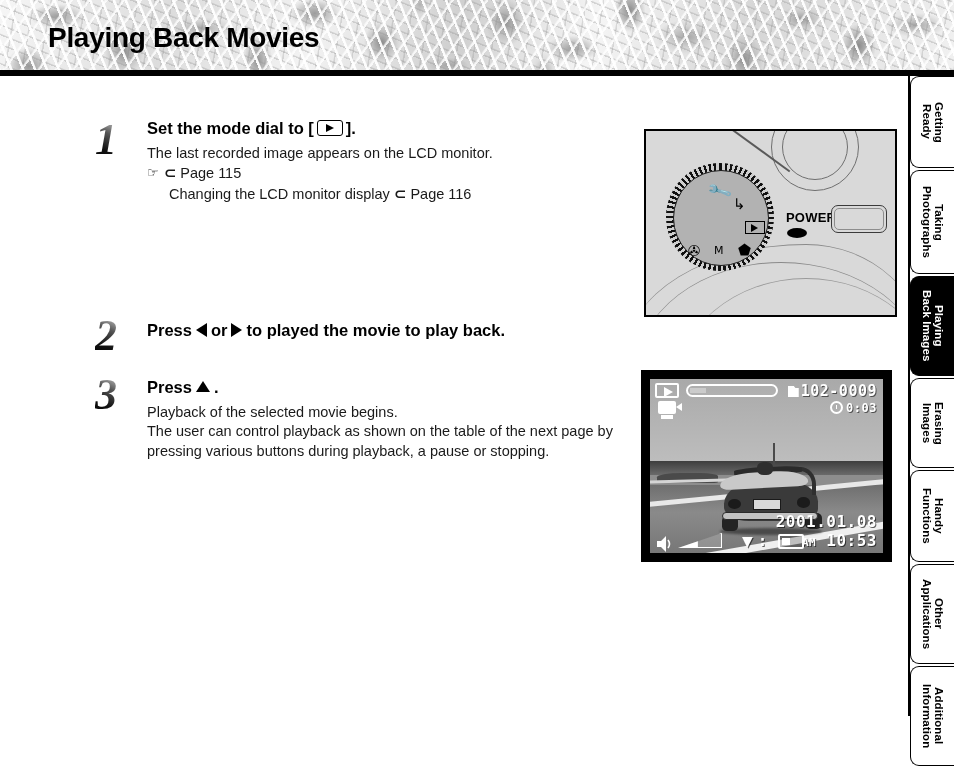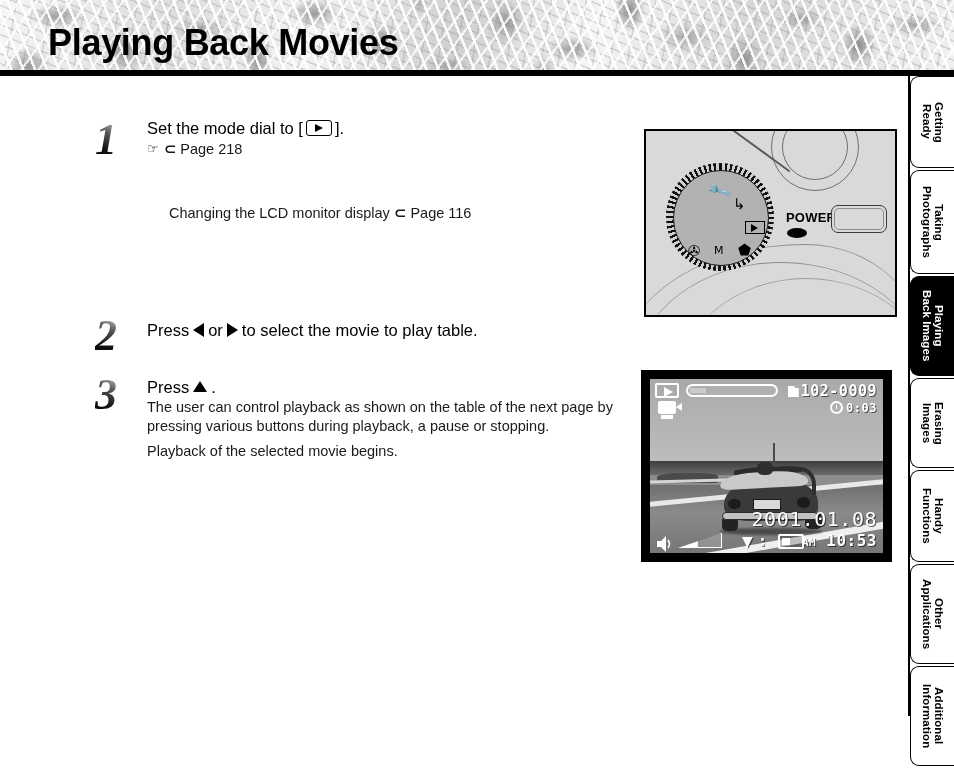--- a/index.html
+++ b/index.html
@@ -57,21 +57,21 @@
     background-image:
       repeating-linear-gradient(68deg, rgba(255,255,255,0.95) 0px, rgba(255,255,255,0.95) 2px, rgba(255,255,255,0) 3px, rgba(255,255,255,0) 11px),
       repeating-linear-gradient(-54deg, rgba(255,255,255,0.8) 0px, rgba(255,255,255,0.8) 1.5px, rgba(255,255,255,0) 3px, rgba(255,255,255,0) 14px),
       repeating-linear-gradient(22deg, rgba(150,150,150,0.35) 0px, rgba(150,150,150,0.35) 1px, rgba(255,255,255,0) 2px, rgba(255,255,255,0) 9px),
       repeating-linear-gradient(-80deg, rgba(120,120,120,0.22) 0px, rgba(120,120,120,0.22) 1px, rgba(255,255,255,0) 2px, rgba(255,255,255,0) 17px);
   }
   .banner-title {
     position: absolute;
     left: 48px;
     top: 22px;
-    font-size: 36px;
+    font-size: 28px;
     font-weight: bold;
     letter-spacing: -0.3px;
     color: #000;
     white-space: nowrap;
     z-index: 3;
   }
   .banner-rule {
     position: absolute;
     left: 0; top: 70px;
     width: 954px; height: 6px;
@@ -116,21 +116,21 @@
     text-align: left;
     user-select: none;
   }
   .step-body {
     position: absolute;
     left: 52px;
     top: 0;
   }
   .step-head {
     font-size: 16.5px;
-    font-weight: normal;
+    font-weight: bold;
     color: #000;
     line-height: 1.25;
     white-space: nowrap;
     display: flex;
     align-items: center;
   }
   .step-text {
     font-size: 14.5px;
     color: #1a1a1a;
     line-height: 1.36;
@@ -138,21 +138,21 @@
   .step-text.wide { width: 470px; }
 
   .ref-line {
     font-size: 14.5px;
     color: #1a1a1a;
     line-height: 1.36;
     white-space: nowrap;
     display: flex;
     align-items: baseline;
   }
-  .ref-indent { padding-left: 22px; margin-top: 44px; }
+  .ref-indent { padding-left: 22px; }
 
   .hand-icon {
     display: inline-block;
     font-size: 13px;
     line-height: 1;
     margin-right: 2px;
     transform: translateY(-1px);
     letter-spacing: -1px;
   }
   .arrow-sym {
@@ -586,22 +586,22 @@
   }
   .osd-clock::after {
     content: "";
     position: absolute;
     left: 3.5px; top: 1.5px;
     width: 1.5px; height: 4px;
     background: #ffffff;
   }
   .osd-date {
     right: 6px; bottom: 22px;
-    font-size: 20px;
-    font-weight: normal;
+    font-size: 16px;
+    font-weight: bold;
     letter-spacing: 0.5px;
     white-space: nowrap;
     text-shadow: 1px 1px 0 rgba(0,0,0,0.6);
   }
   .osd-ampm {
     right: 6px; bottom: 3px;
     font-size: 16px;
     font-weight: bold;
     letter-spacing: 0.5px;
     white-space: nowrap;
@@ -710,56 +710,57 @@
 
 
   <div class="step" style="left:95px; top:42px; width:520px;">
     <div class="step-num">1</div>
     <div class="step-body">
       <div class="step-head">
         <span>Set the mode dial to [</span>
         <span class="pb-box"></span>
         <span>].</span>
       </div>
+      <div class="step-text" style="margin-top:5px;">The last recorded image appears on the LCD monitor.</div>
       <div class="ref-line">
         <span class="hand-icon">☞</span>
         <span class="arrow-sym">⊃</span>
-        <span>Page 218</span>
+        <span>Page 115</span>
       </div>
       <div class="ref-line ref-indent">
         <span>Changing the LCD monitor display</span>
         <span class="arrow-sym">⊃</span>
         <span>Page 116</span>
       </div>
     </div>
   </div>
 
   <div class="step" style="left:95px; top:238px; width:520px;">
     <div class="step-num">2</div>
     <div class="step-body" style="top:6px;">
       <div class="step-head">
         <span>Press</span>
         <span class="tri-left"></span>
         <span>or</span>
         <span class="tri-right"></span>
-        <span>to select the movie to play table.</span>
+        <span>to played the movie to play back.</span>
       </div>
     </div>
   </div>
 
   <div class="step" style="left:95px; top:297px; width:520px;">
     <div class="step-num">3</div>
     <div class="step-body" style="top:4px;">
       <div class="step-head">
         <span>Press</span>
         <span class="tri-up"></span>
         <span>.</span>
       </div>
+      <div class="step-text" style="margin-top:5px;">Playback of the selected movie begins.</div>
       <div class="step-text wide">The user can control playback as shown on the table of the next page by pressing various buttons during playback, a pause or stopping.</div>
-      <div class="step-text" style="margin-top:5px;">Playback of the selected movie begins.</div>
     </div>
   </div>
 
   <div class="fig-dial">
     <div class="dial-body-curve"></div>
     <div class="dial-body-curve2"></div>
     <div class="dial-body-curve3"></div>
     <div class="lens-circle-outer"></div>
     <div class="lens-circle-inner"></div>
     <div class="dial-leader"></div>

